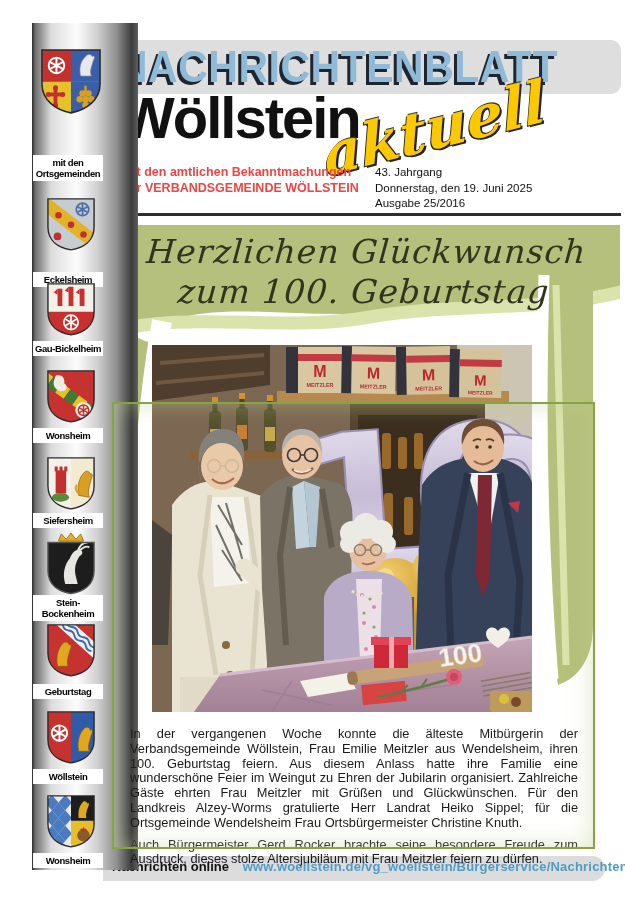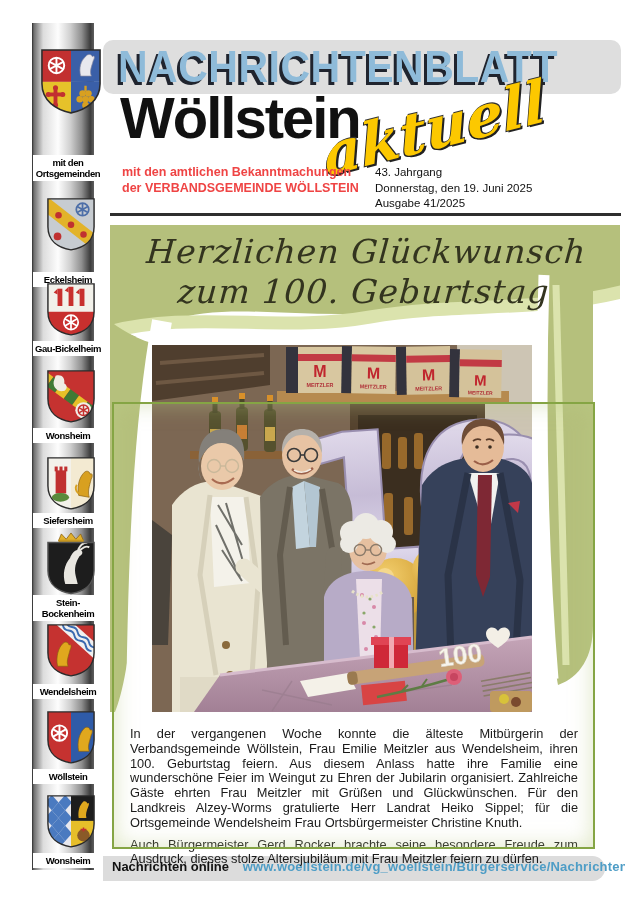--- a/index.html
+++ b/index.html
@@ -1,22 +1,22 @@
 <!DOCTYPE html>
 <html><head>
 <meta charset="utf-8">
 <style>
   html,body{margin:0;padding:0;background:#fff;}
   #page{position:relative;width:625px;height:897px;background:#fff;overflow:hidden;
         font-family:"Liberation Sans",sans-serif;}
   .abs{position:absolute;}
 
   
-  #sidebar{left:32px;top:23px;width:62px;height:847px;
-    background:linear-gradient(90deg,#2b2b2b 0%,#6e6e6e 3%,#dcdcdc 18%,#fdfdfd 42%,#cfcfcf 62%,#8f8f8f 80%,#3c3c3c 94%,#5f5f5f 100%);}
+  #sidebar{left:32px;top:23px;width:78px;height:847px;
+    background:linear-gradient(90deg,#2b2b2b 0%,#6e6e6e 3%,#dcdcdc 18%,#fdfdfd 42%,#cfcfcf 62%,#8f8f8f 80%,#3c3c3c 94%,#5f5f5f 100%);padding-left:28px;}
   .side-label{position:absolute;left:1px;width:70px;background:#fff;color:#000;
     font-weight:bold;font-size:9.5px;letter-spacing:-0.4px;text-align:center;
     padding:2px 0;line-height:11px;}
   .coat{position:absolute;left:14px;width:50px;}
 
   
   #title-pill{left:103px;top:40px;width:518px;height:54px;background:#dedede;border-radius:10px;}
   #nb-title{left:118px;top:42px;width:500px;font-weight:bold;font-size:41px;letter-spacing:0.5px;
     color:#8fbbd9;text-shadow:-3px 3px 0 #20242e;transform:scaleY(1.08);transform-origin:top left;
     white-space:nowrap;}
@@ -58,21 +58,21 @@
   <div class="abs" id="nb-title">NACHRICHTENBLATT</div>
   <div class="abs" id="woell-title">Wöllstein</div>
   <div class="abs" id="aktuell">aktuell</div>
   <div class="abs" id="tagline">
     <div>mit den amtlichen  Bekanntmachungen</div>
     <div>der VERBANDSGEMEINDE WÖLLSTEIN</div>
   </div>
   <div class="abs" id="issue">
     <div>43. Jahrgang</div>
     <div>Donnerstag, den 19. Juni 2025</div>
-    <div>Ausgabe 41/2025</div>
+    <div>Ausgabe 25/2016</div>
   </div>
   <div class="abs" id="head-rule"></div>
 
   <svg class="abs" id="band-svg" width="510" height="487" viewBox="0 0 510 487">
     <path fill="#b5c07c" d="M0,0 H510 V64 C440,86 380,70 300,84 C210,99 120,74 60,96 C35,105 12,106 0,100 Z"></path>
     <path fill="#b5c07c" d="M0,100 C30,116 70,126 110,140 C60,152 20,150 0,146 Z"></path>
     <path fill="none" stroke="#dbe3ad" stroke-width="13" d="M-5,108 C80,84 170,108 260,92 C350,77 430,88 515,66"></path>
     <path fill="none" stroke="#ffffff" stroke-width="11" d="M-5,124 C80,100 170,122 260,106 C350,91 430,100 515,80"></path>
 
     <path fill="#b5c07c" d="M0,96 C18,110 34,116 42,118 C35,190 29,300 23,380 C20,430 13,468 5,487 L0,487 Z"></path>
@@ -492,21 +492,21 @@
       <g clip-path="url(#cp6)">
         <rect x="0" y="0" width="52" height="58" fill="#c53230"></rect>
         <g transform="rotate(42 36 16)">
           <rect x="6" y="10" width="72" height="13" fill="#f0f0f0"></rect>
           <path d="M6,14 q4,-3 8,0 t8,0 t8,0 t8,0 t8,0 t8,0 M6,19 q4,-3 8,0 t8,0 t8,0 t8,0 t8,0 t8,0" stroke="#3a6ab0" stroke-width="2" fill="none"></path>
         </g>
         <path d="M12,46 C10,36 13,27 17,23 C19,20 23,20 24,24 C26,22 27,26 25,29 C23,37 21,41 23,46 Z" fill="#e0a81e" stroke="#8a6010" stroke-width="0.7"></path>
       </g>
       <path d="M2,3 H50 V32 C50,47 39,54 26,56 C13,54 2,47 2,32 Z" fill="none" stroke="#2b2b2b" stroke-width="1.5"></path>
     </svg>
-    <div class="side-label" style="top:661px">Wendelsheim</div>
+    <div class="side-label" style="top:661px">Geburtstag</div>
 
     <svg class="coat" style="top:686px" viewBox="0 0 52 58">
       <defs>
           <clipPath id="cp7">
             <path d="M2,3 H50 V32 C50,47 39,54 26,56 C13,54 2,47 2,32 Z"></path>
           </clipPath>
         </defs>
       <g clip-path="url(#cp7)">
         <rect x="0" y="0" width="26" height="58" fill="#c53230"></rect>
         <rect x="26" y="0" width="26" height="58" fill="#2f5ba8"></rect>

